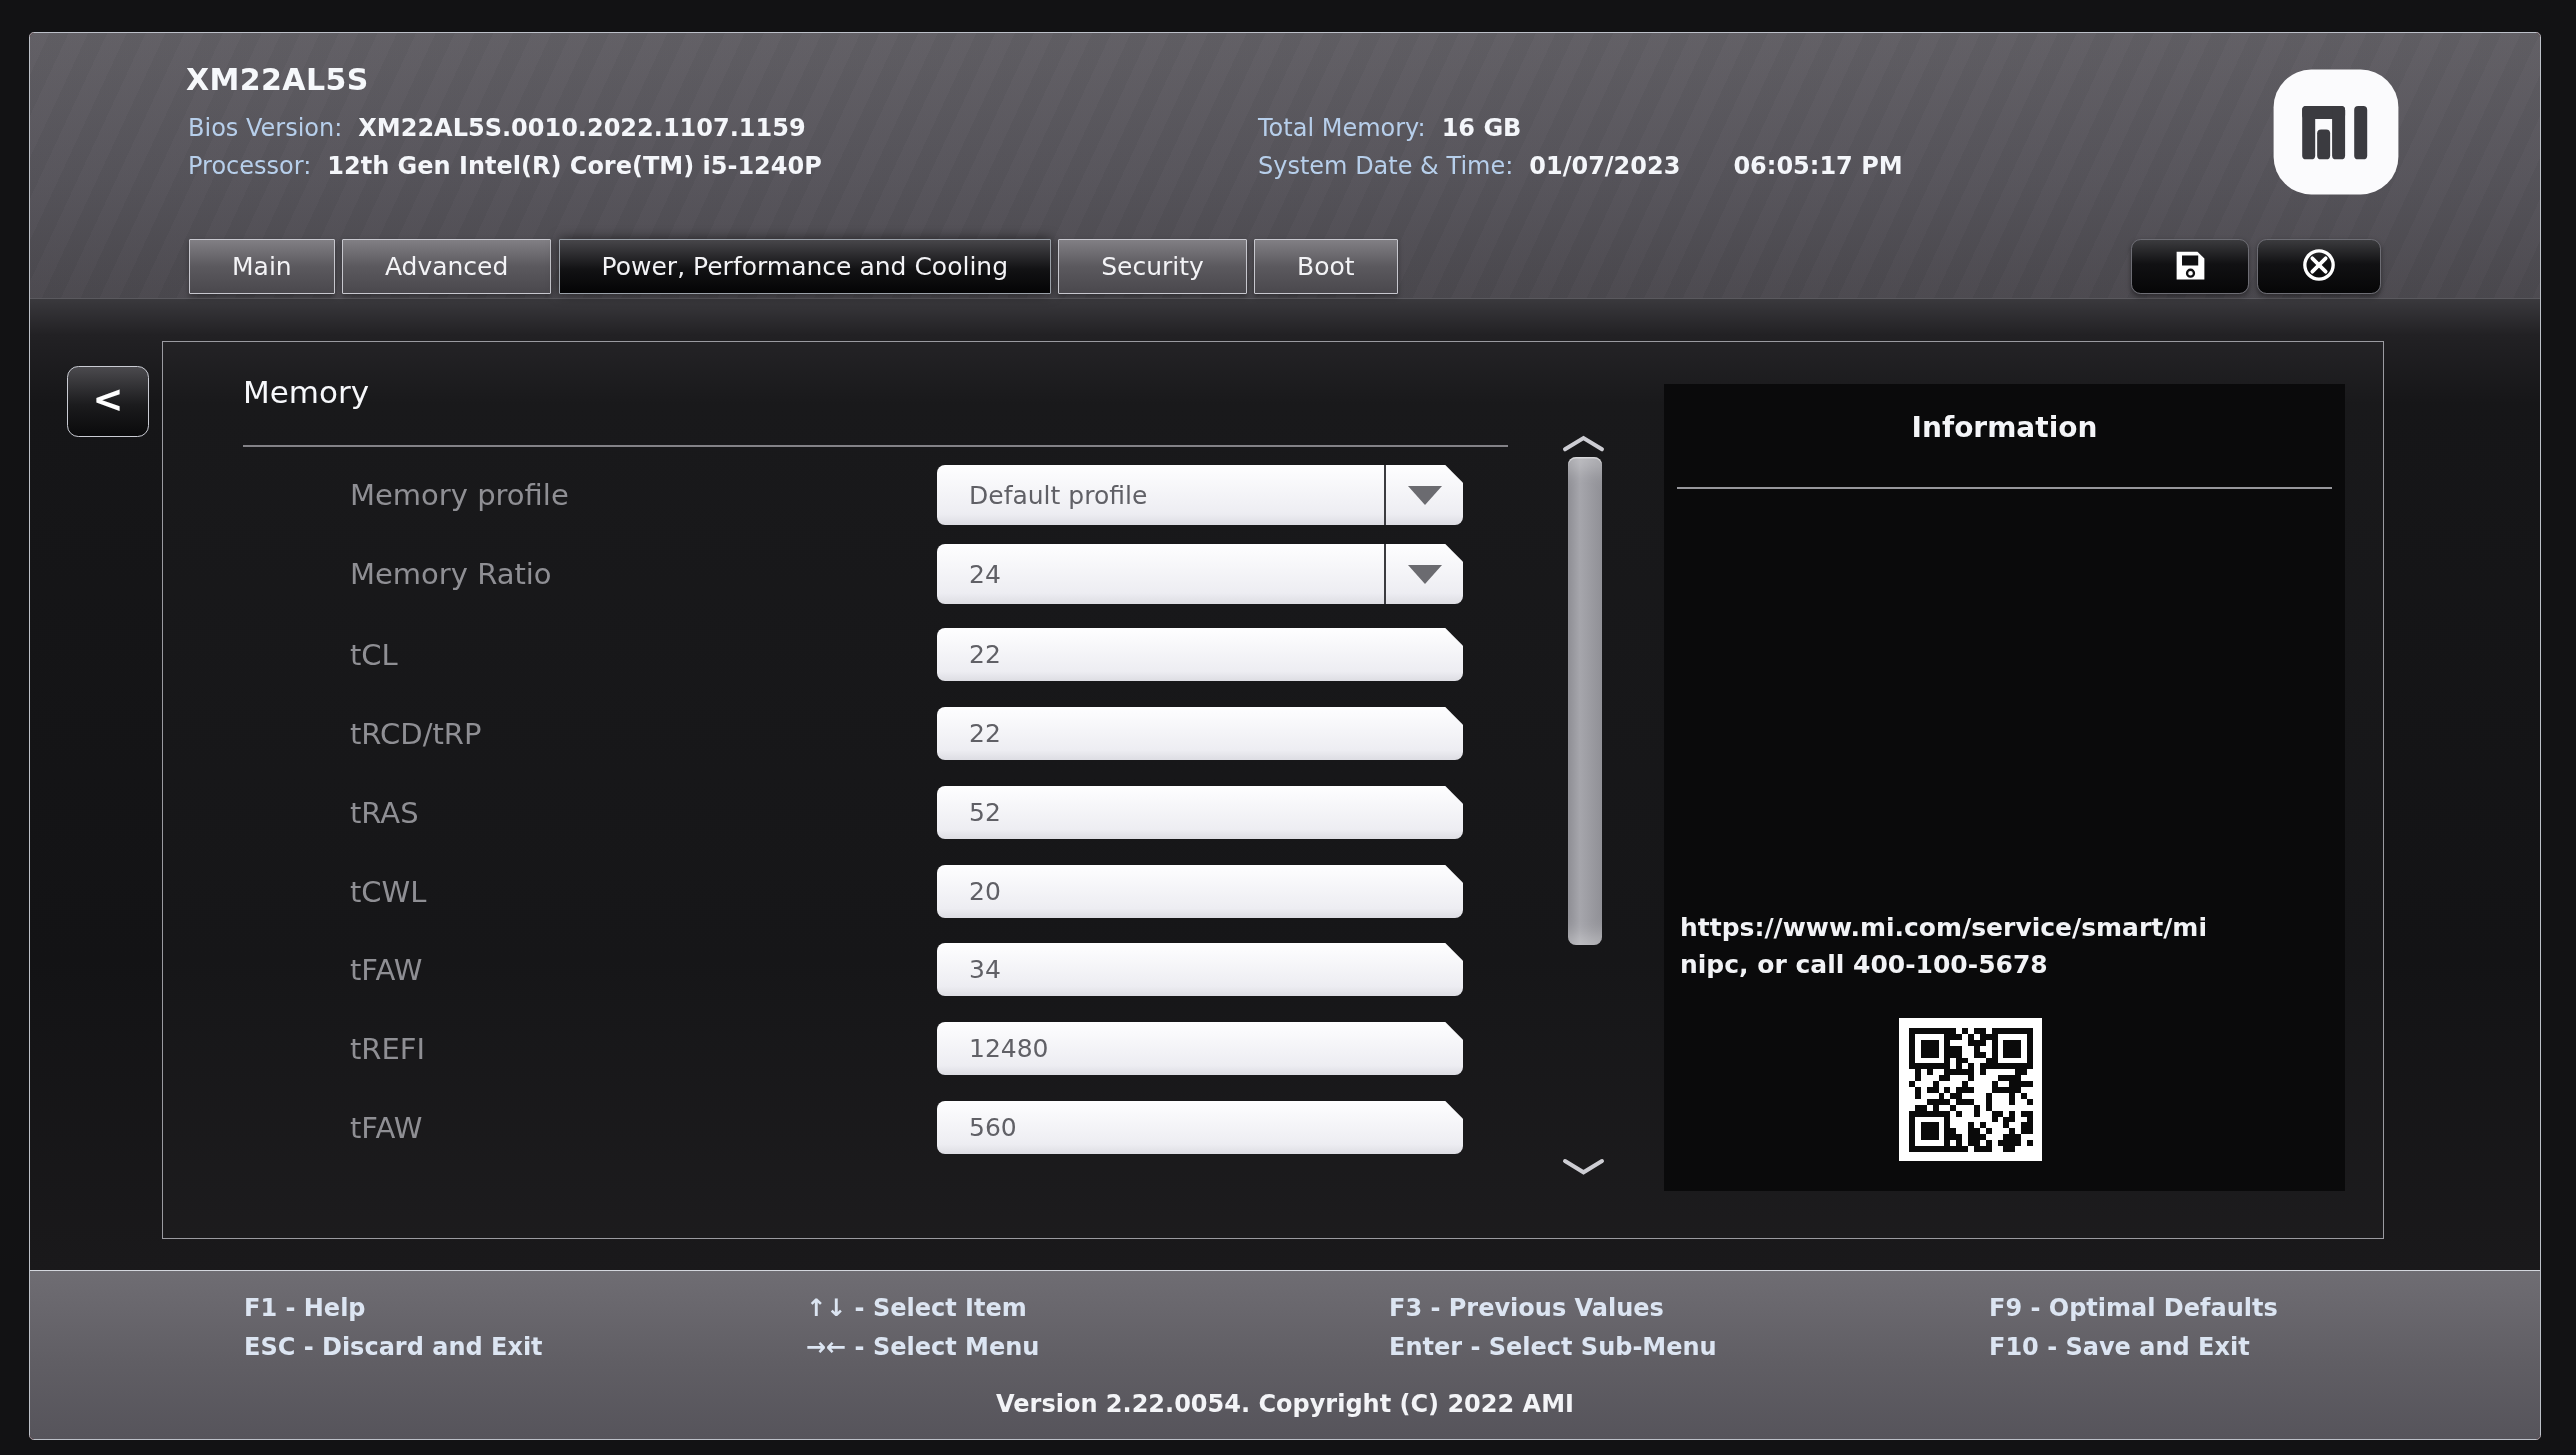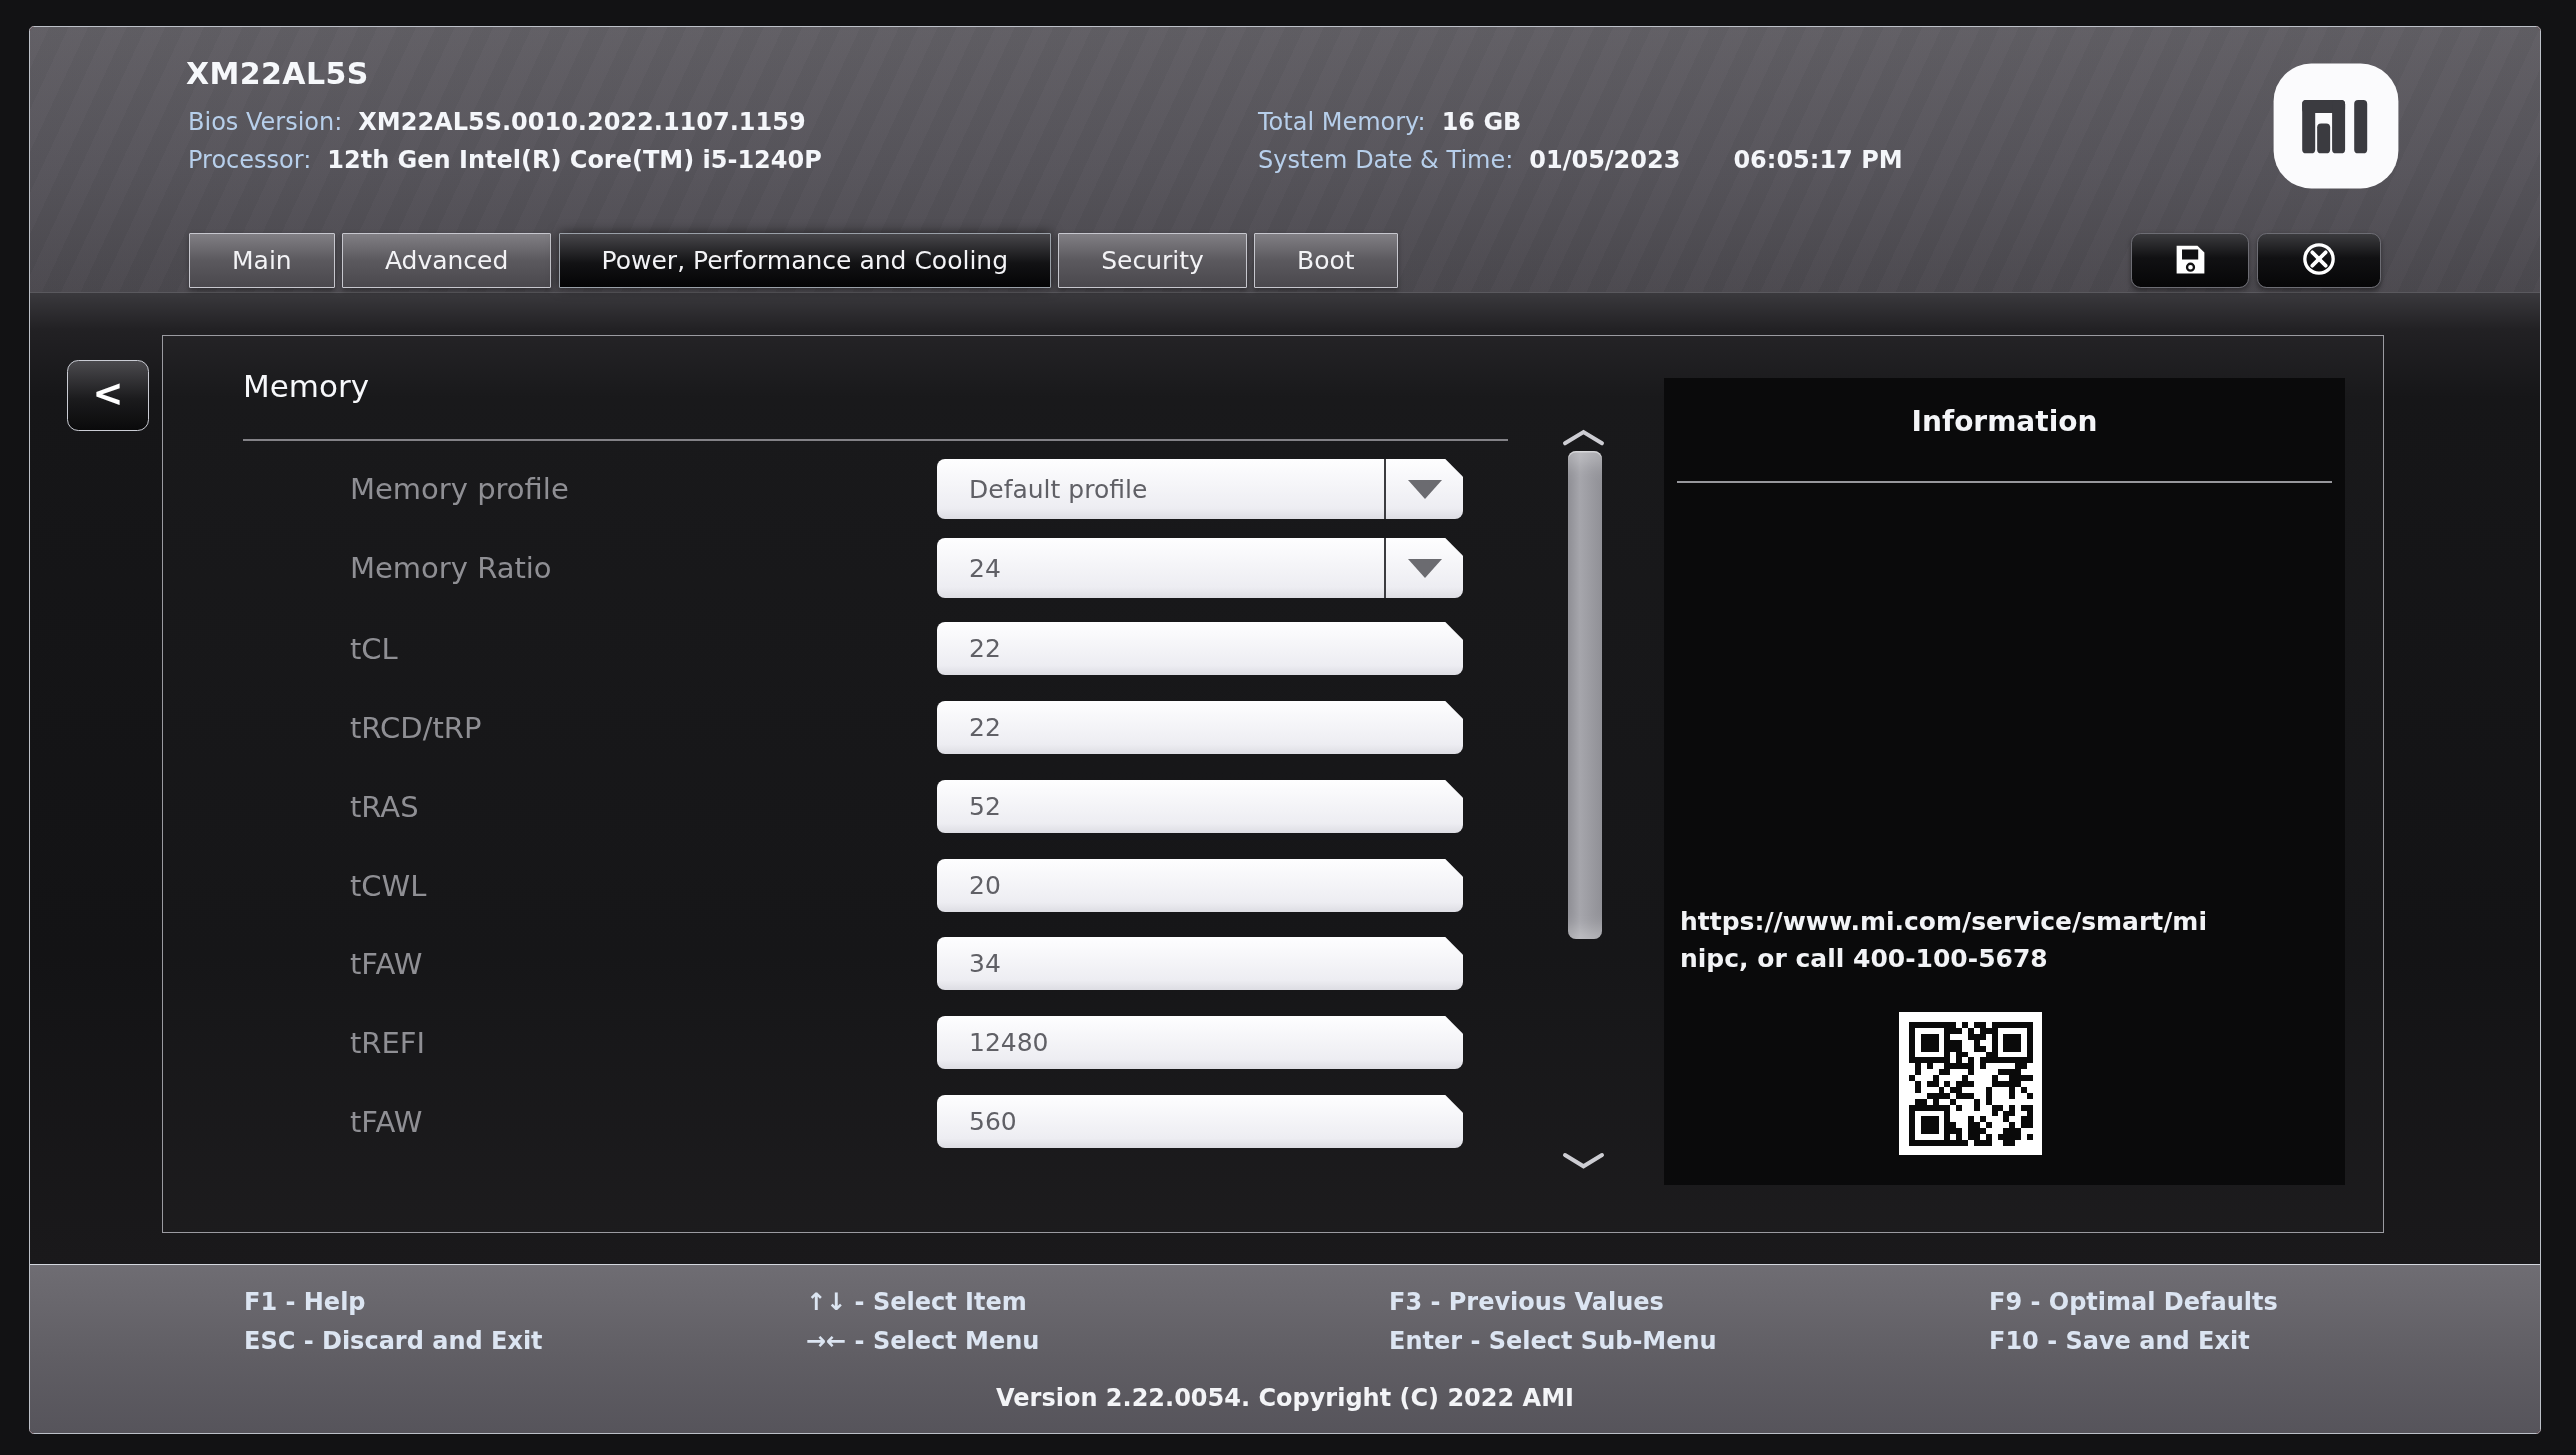--- a/index.html
+++ b/index.html
@@ -4,21 +4,21 @@
 <style>
   html,body{margin:0;padding:0;}
   body{
     width:2576px;height:1455px;position:relative;overflow:hidden;
     background:#121214;
     font-family:"DejaVu Sans","Liberation Sans",sans-serif;
     -webkit-font-smoothing:antialiased;
   }
   
   .screen{
-    position:absolute;left:29px;top:26px;width:2510px;height:1406px;
+    position:absolute;left:29px;top:32px;width:2510px;height:1406px;
     border:1.6px solid #bcc0c8;border-radius:4.8px;overflow:hidden;
     background:#7f1d1d;
   }
   .header-band{
     position:absolute;left:0;right:0;top:0;height:265px;
     background:
       repeating-linear-gradient(115deg,rgba(130,120,140,.05) 0 17.7px,rgba(60,60,72,.05) 17.7px 35px),
       linear-gradient(180deg,#615f64,#56545a 55%,#4a484d);
   }
   .content-band{
@@ -125,21 +125,21 @@
     <div class="hrow proc">
       <span class="lbl">Processor:</span>
       <span class="val">12th Gen Intel(R) Core(TM) i5-1240P</span>
     </div>
     <div class="hrow mem">
       <span class="lbl">Total Memory:</span>
       <span class="val">16 GB</span>
     </div>
     <div class="hrow dt">
       <span class="lbl">System Date &amp; Time:</span>
-      <span class="val">01/05/2023</span>
+      <span class="val">01/07/2023</span>
       <span class="val time">06:05:17 PM</span>
     </div>
 
     <div class="logo">
       <svg viewBox="0 0 100 100" width="130" height="130">
         <rect x="2" y="2" width="96" height="96" rx="29" fill="#fbfbfd"></rect>
         <g fill="#3b3b40">
           <rect x="24" y="30" width="10" height="41" rx="3"></rect>
           <rect x="24" y="30" width="33" height="10" rx="3"></rect>
           <rect x="47" y="30" width="10" height="41" rx="3"></rect>

